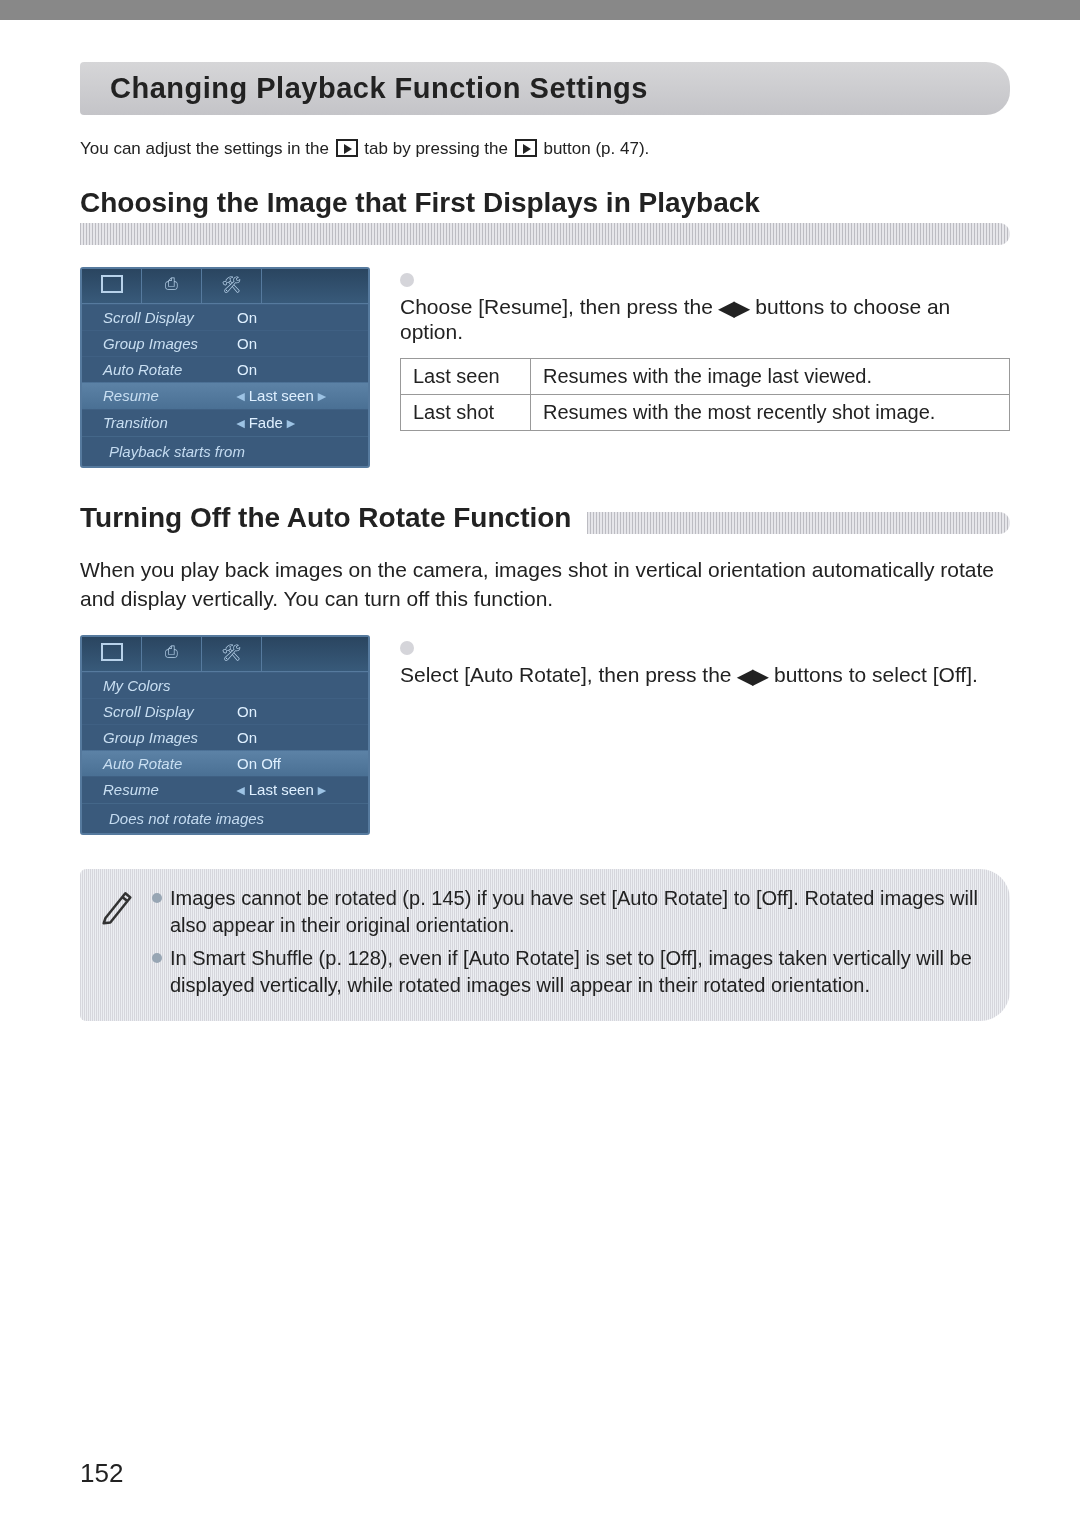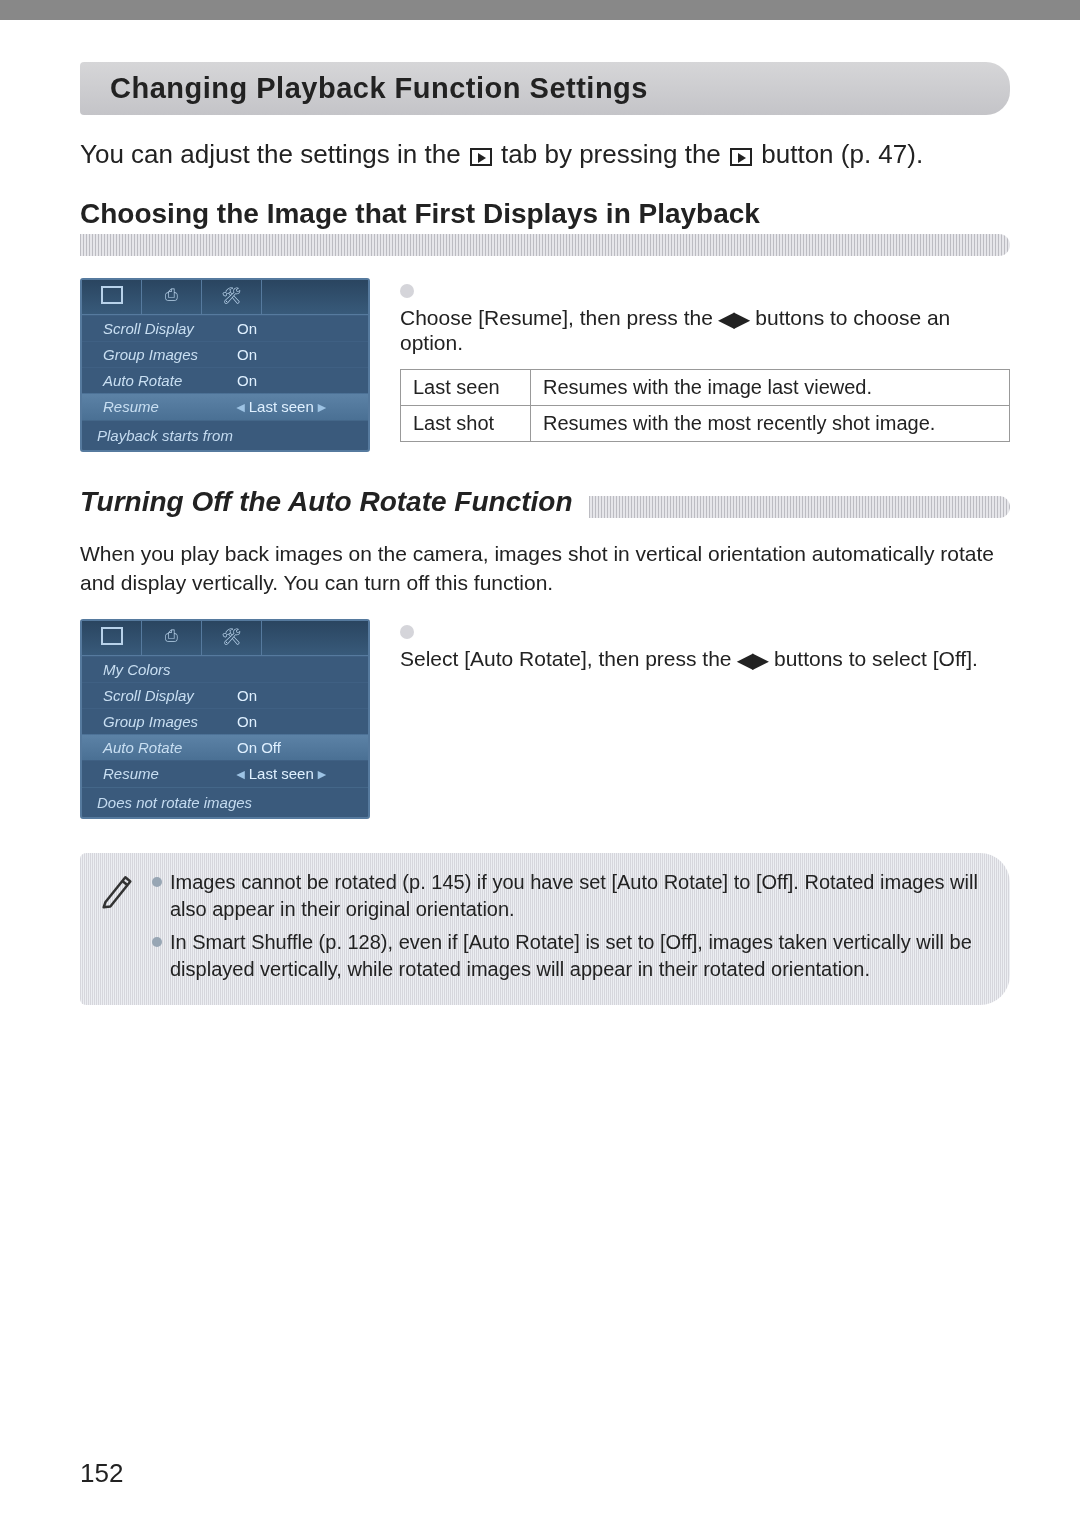--- a/index.html
+++ b/index.html
@@ -24,21 +24,21 @@
     padding: 10px 30px;
     margin-bottom: 24px;
   }
   .title-banner h1 {
     font-size: 29px;
     font-weight: 900;
     letter-spacing: .5px;
     color: #222;
   }
   .intro-line {
-    font-size: 26px;
+    font-size: 17px;
     margin-bottom: 28px;
   }
   .inline-icon {
     display: inline-block;
     vertical-align: -3px;
     width: 22px; height: 18px;
     border: 2px solid #222;
     position: relative;
     margin: 0 2px;
   }
@@ -56,21 +56,21 @@
     font-size: 20px;
     vertical-align: -1px;
   }
   h2.section {
     font-size: 28px;
     font-weight: 900;
     color: #222;
     line-height: 1.15;
   }
   .sec-row { display: flex; align-items: flex-end; margin-bottom: 22px; }
-  .sec-row h2 { flex: 0 0 auto; margin-right: 16px; font-style: italic; }
+  .sec-row h2 { flex: 0 0 auto; margin-right: 16px; }
   .hatch {
     flex: 1;
     height: 22px;
     background: repeating-linear-gradient(90deg,#bcbcc2 0 1px,#e6e6ea 1px 3px);
     border-radius: 0 22px 22px 0;
   }
   .two-col {
     display: flex;
     gap: 30px;
     align-items: flex-start;
@@ -107,21 +107,21 @@
   .lcd-row {
     display: flex;
     padding: 4px 21px;
     border-top: 1px solid #567a9e33;
   }
   .lcd-row.highlight { background: linear-gradient(#5c82a6,#4a7094); }
   .lcd-label { flex: 1; font-style: italic; color: #c9dff2; }
   .lcd-val { flex: 0 0 110px; text-align: left; color: #dff0ff; }
   .lcd-chev { color: #9dc3e4; font-weight: 900; }
   .lcd-help {
-    padding: 6px 15px;
+    padding: 6px 27px;
     font-style: italic;
     border-top: 1px solid #567a9e66;
     color: #c4dbf0;
   }
   .right-col { flex: 1; }
   .bullet {
     display: flex;
     gap: 8px;
     font-size: 21px;
     margin-bottom: 14px;
@@ -216,20 +216,24 @@
             <span class="lcd-label">Group Images</span>
             <span class="lcd-val">On</span>
           </div>
           <div class="lcd-row">
             <span class="lcd-label">Auto Rotate</span>
             <span class="lcd-val">On</span>
           </div>
           <div class="lcd-row highlight">
             <span class="lcd-label">Resume</span>
             <span class="lcd-val"><span class="lcd-chev">◂</span> Last seen <span class="lcd-chev">▸</span></span>
+          </div>
+          <div class="lcd-row">
+            <span class="lcd-label">Transition</span>
+            <span class="lcd-val"><span class="lcd-chev">◂</span> Fade <span class="lcd-chev">▸</span></span>
           </div>
         </div>
       <div class="lcd-help">Playback starts from</div>
     </div>
 
     <div class="right-col">
       <div class="bullet">
         <span class="dot"></span>
         <span>
           <span>Choose [Resume], then press the </span>

